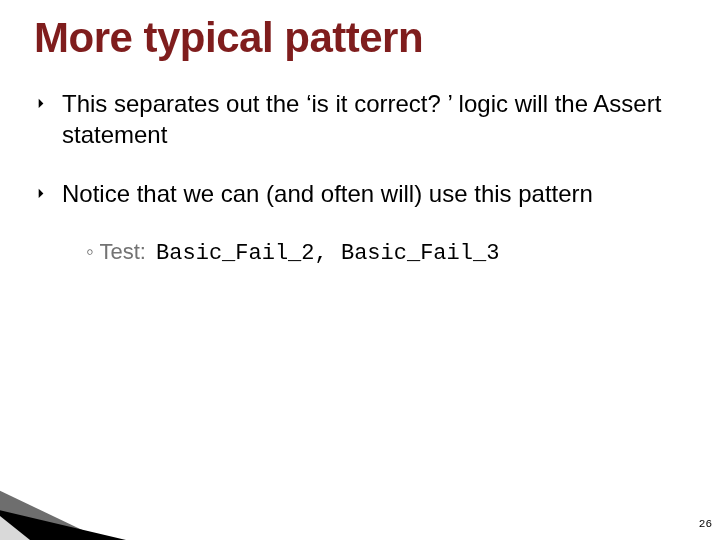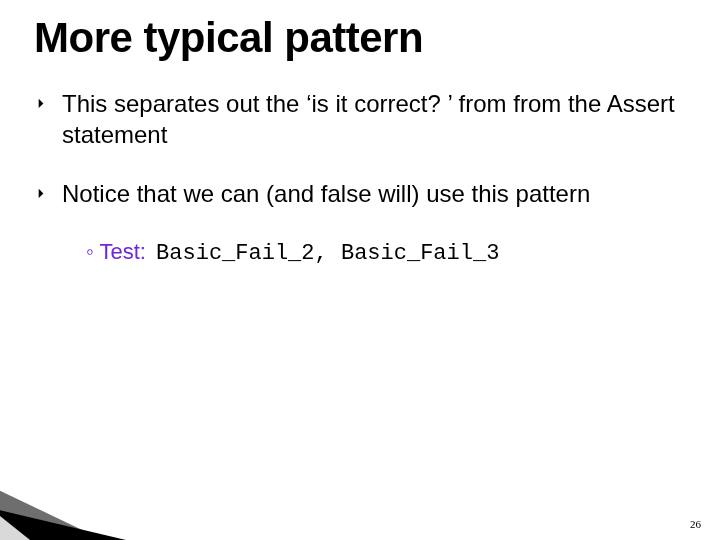--- a/index.html
+++ b/index.html
@@ -17,21 +17,21 @@
     width: 720px;
     height: 540px;
     position: relative;
     box-sizing: border-box;
     padding: 14px 34px 0 34px;
   }
   .title {
     font-family: "Trebuchet MS", "Segoe UI", sans-serif;
     font-size: 42px;
     font-weight: bold;
-    color: #000000;
+    color: #7f1d1d;
     letter-spacing: -0.5px;
     margin-bottom: 26px;
   }
   .codeblock {
     font-family: "Courier New", Courier, monospace;
     font-size: 25px;
     line-height: 1.35;
     white-space: pre;
     margin-bottom: 26px;
   }
@@ -57,54 +57,54 @@
     color: #000;
   }
   .subitem {
     margin-top: 28px;
     padding-left: 52px;
     font-size: 22px;
     line-height: 1.3;
     font-family: Verdana, Geneva, sans-serif;
   }
   .subitem .marker {
-    color: #6d28d9;
+    color: #737373;
     margin-right: 4px;
   }
   .subitem .mono {
     font-family: "Courier New", Courier, monospace;
     margin-top: 44px;
   }
   .pagenum {
     position: absolute;
-    right: 19px;
+    right: 8px;
     bottom: 10px;
     font-size: 11px;
     color: #000;
-    font-family: Liberation Serif, serif;
+    font-family: Liberation Mono, monospace;
   }
   .corner {
     position: absolute;
     left: -10px;
     bottom: -8px;
     width: 200px;
     height: 80px;
   }
 </style>
 </head>
 <body>
 
 <div class="slide">
 
   <div class="title">More typical pattern</div>
 
 
   <ul class="bullets">
-    <li>This separates out the ‘is it correct? ’ from from the Assert statement</li>
-    <li>Notice that we can (and false will) use this pattern</li>
+    <li>This separates out the ‘is it correct? ’ logic will the Assert statement</li>
+    <li>Notice that we can (and often will) use this pattern</li>
   </ul>
 
   <div class="subitem">
     <span class="marker">◦ Test: </span><span class="mono">Basic_Fail_2, Basic_Fail_3</span>
   </div>
 
   <div class="pagenum">26</div>
 
   <svg class="corner" viewBox="0 0 200 80" preserveAspectRatio="none">
     <polygon points="0,80 0,18 130,80" fill="#6e6e6e"></polygon>

